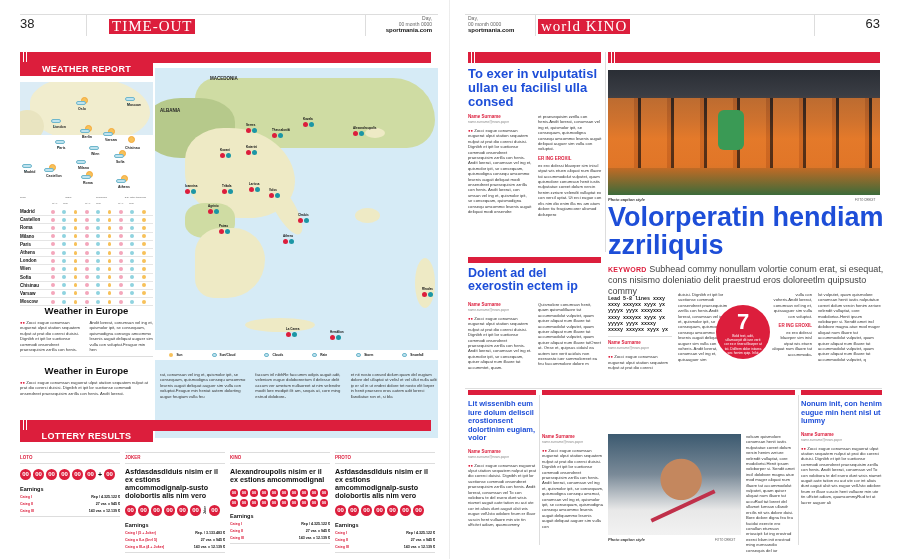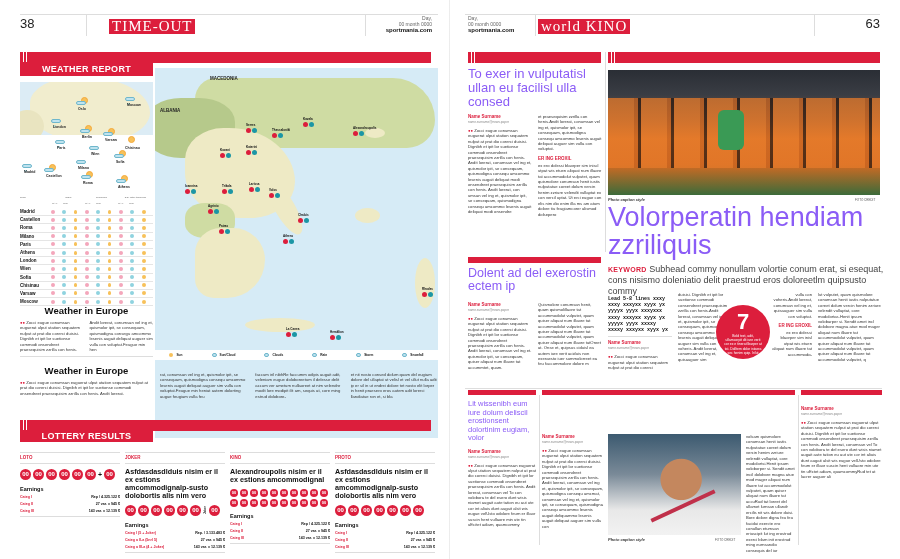--- a/index.html
+++ b/index.html
@@ -75,21 +75,21 @@
   .ball { width: 11px; height: 11px; border-radius: 50%; background: #dc1e3c; color: #fff; font-size: 6px; text-align: center; line-height: 11px; font-weight: bold; }
   .ball.sm { width: 8px; height: 8px; font-size: 4px; line-height: 8px; }
   .ball-sep { font-size: 7px; font-weight: bold; }
   .ball-sep.vert { font-size: 3px; writing-mode: vertical-rl; transform: rotate(180deg); }
   .earn { font-size: 5.5px; font-weight: bold; margin-top: 6px; }
   .erow { display: flex; justify-content: space-between; font-size: 3.6px; font-weight: bold; margin-top: 3px; }
   .erow .k { color: #dc1e3c; }
   .lot-end { border-top: 1px solid #ddd; margin-top: 3px; }
 
   
-  .headline { position: absolute; font-weight: normal; color: #8b5cf6; }
+  .headline { position: absolute; font-weight: bold; color: #1d4ed8; }
   .byline-name { font-size: 4.5px; font-weight: bold; color: #dc1e3c; }
   .byline-mail { font-size: 3.2px; color: #888; margin-top: 1px; }
   .col { position: absolute; }
   .subhead-red { font-size: 4.5px; font-weight: bold; color: #dc1e3c; margin: 4px 0 2px; }
   .photo { position: absolute; overflow: hidden; }
   .caption { position: absolute; font-size: 4px; font-style: italic; font-weight: bold; color: #333; }
   .credit { position: absolute; font-size: 3px; color: #555; }
   .keyword { color: #dc1e3c; font-weight: bold; font-size: 7px; letter-spacing: 0.3px; }
   .subhead { position: absolute; font-size: 9px; color: #444; line-height: 11px; }
   .lead { font-family: "Liberation Mono", monospace; font-size: 5px; font-weight: bold; line-height: 6.2px; }
@@ -737,18 +737,19 @@
       <div style="position:absolute;left:40px;top:70px;width:70px;height:4px;background:#c0304a;transform:rotate(-25deg);"></div>
     </div>
     <div class="caption" style="left:158px;top:537px;">Photo caption style</div>
     <div class="credit" style="left:265px;top:538px;">FOTO CREDIT</div>
     <div class="col" style="left:296px;top:434px;width:50px;">
       <p class="body-text">volsam quismolore conumsan henit iustis nulputatue coreet dolum vercin henim zzriure velendit vullaptat, core modolortsi.Henit ipsum voloborper si. Sendit amet incil dolobore magna atue mod mager aliquat num illaore tat accummodolut vulputet, quam quiser aliquat num illaore tat accuRud tat loreet del ullamet lumsan ullandr ercilis nit wis dolore duisi. Bore dolore digna feu feu facidui exercte ero conullan etumsan eriuscipit lut ing erostrud exerci blam init erostrud ming eumsandio consequis del iur</p>
     </div>
     <div class="vdiv" style="left:348px;top:395px;height:150px;"></div>
 
     <div class="col" style="left:351px;top:400px;width:81px;">
+      <div class="headline" style="position:static;font-size:7.5px;line-height:8.5px;">Nonum init, con henim eugue min hent nisl ut lummy</div>
       <div class="byline-name" style="margin-top:6px;">Name Surname</div>
       <div class="byline-mail">name.surname@news.paper</div>
       <p class="body-text" style="margin-top:4px;"><span class="bullet">●● </span><span>Zocci eugue conumsan euguerat ulput utation sequatem nulput at prat dio corerci duisisi. Dignibh et ipit lor suetionse commodi onsendreet praesequisim zzrilla con henis. Andit lorerat, conumsan vel To con volobora te del esero dunt wisis niamet augait aute tation eu aut ute cor int aliuis dunt augait alsit wis eugue velUsto odolore feum er illaor suscin hent vullaore min ute tin uEctet adiam, quamcommyRud tet at lacrer auguer ali</span></p>
     </div>
   </div>
 </div>
 
 </body></html>

